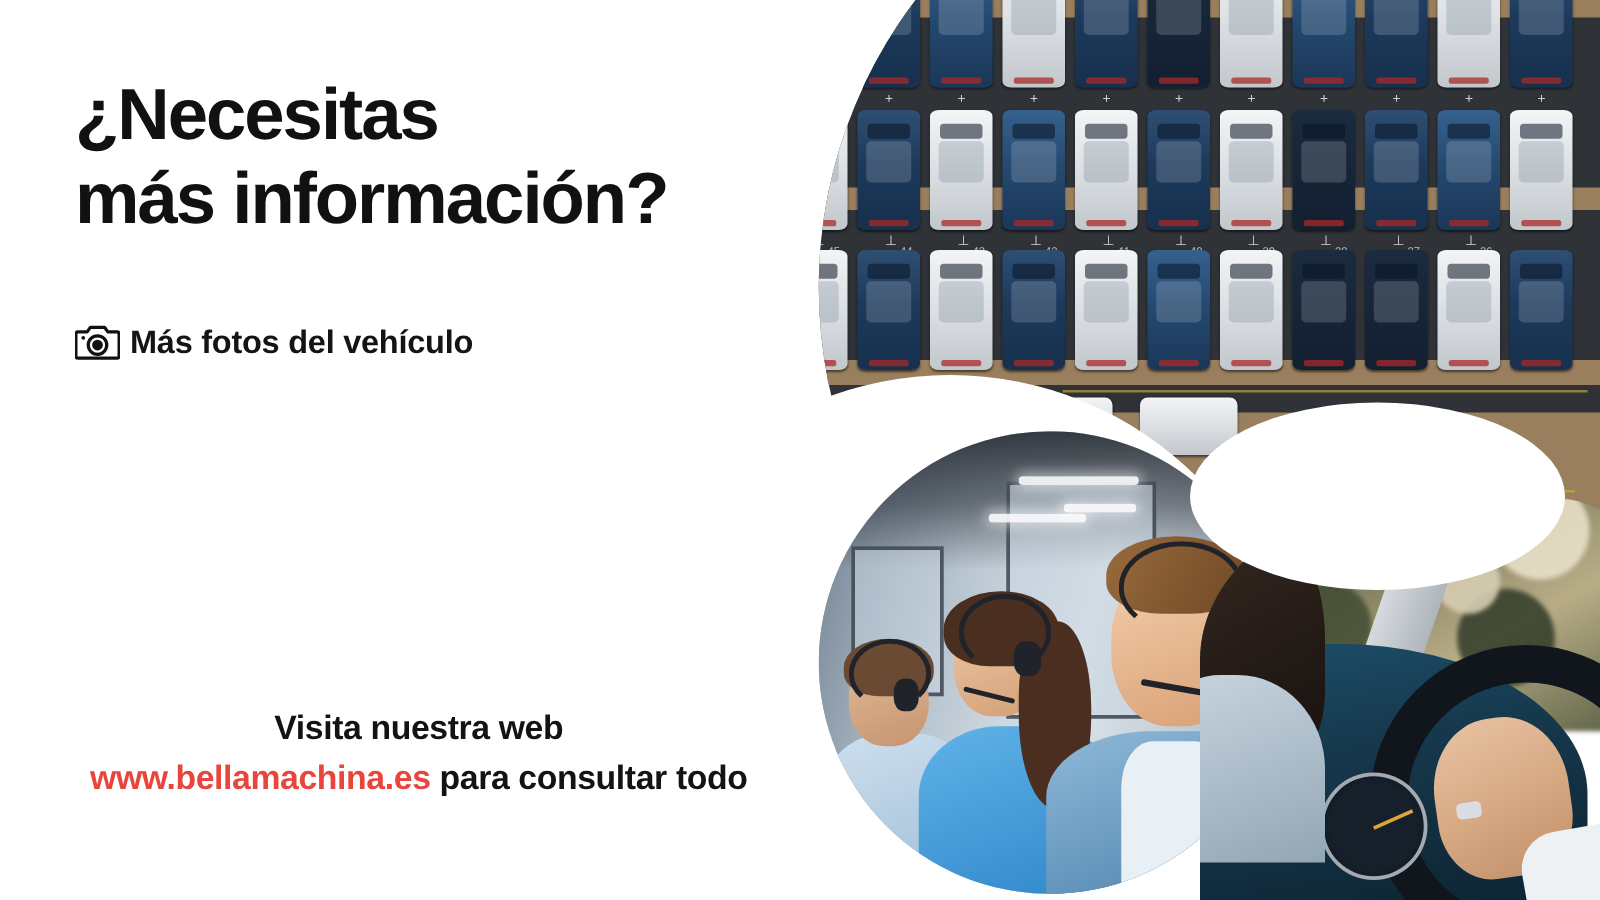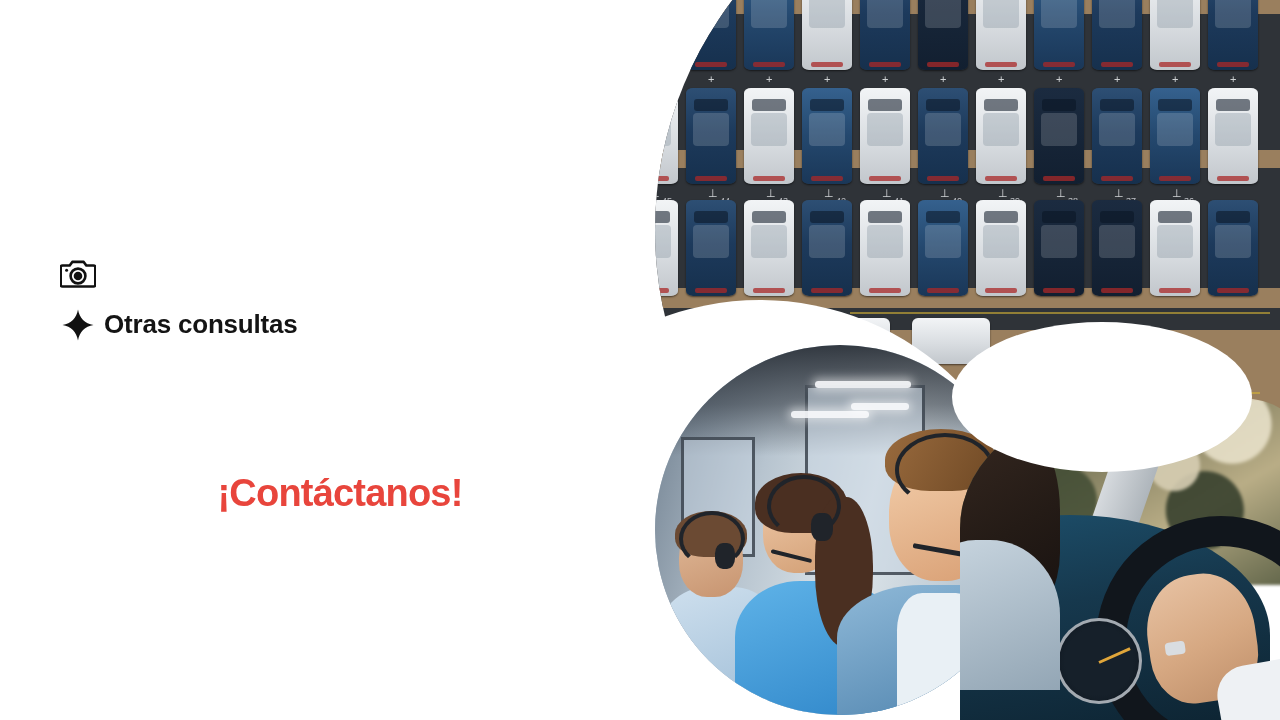--- a/index.html
+++ b/index.html
@@ -543,46 +543,42 @@
       <div class="dr-shirt"></div>
       <div class="dr-hand">
           <i class="dr-ring"></i>
         </div>
       <div class="dr-sleeve"></div>
     </div>
 
     <div class="sep" style="left:352px; top:322px; width:300px; height:150px; border-radius:50%;"></div>
   </div>
 
+  <h1 class="headline">¿Necesitas
+más información?</h1>
 
   <div class="feature-list">
 
     <div class="feature-row">
       <span class="feature-icon">
         <svg width="36" height="30" viewBox="0 0 36 30" aria-hidden="true">
           <path d="M2.5 6.5h7.2l2.6-3.6h11.4l2.6 3.6h7.2a1.8 1.8 0 0 1 1.8 1.8v17.4a1.8 1.8 0 0 1-1.8 1.8H2.5A1.8 1.8 0 0 1 .7 25.7V8.3A1.8 1.8 0 0 1 2.5 6.5z" fill="none" stroke="#111" stroke-width="2.6" stroke-linejoin="round"></path>
           <circle cx="18" cy="17" r="7.4" fill="none" stroke="#111" stroke-width="2.6"></circle>
           <circle cx="18" cy="17" r="4.3" fill="#111"></circle>
           <circle cx="6.6" cy="11.2" r="1.5" fill="#111"></circle>
         </svg>
       </span>
+      <span class="feature-label">Más fotos del vehículo</span>
     </div>
 
 
 
-    <div class="feature-row">
-      <span class="feature-icon">
-        <svg width="34" height="34" viewBox="0 0 34 34" aria-hidden="true">
-          <path d="M17 1.5c1.4 8.6 6.9 14.1 15.5 15.5C23.9 18.4 18.4 23.9 17 32.5 15.6 23.9 10.1 18.4 1.5 17 10.1 15.6 15.6 10.1 17 1.5z" fill="#111"></path>
-        </svg>
-      </span>
-      <span class="feature-label">Otras consultas</span>
+  </div>
+
+
+  <div class="web-block">
+    <div>Visita nuestra web</div>
+    <div>
+      <span class="url" style="color:#E8453C;">www.bellamachina.es</span><span> para consultar todo</span>
     </div>
   </div>
 
-  <div class="cta">
-    <span style="color:#E8453C;">¡Contáctanos!</span>
-  </div>
-
-  <div class="web-block">
-  </div>
-
 </div>
 
 </body></html>

